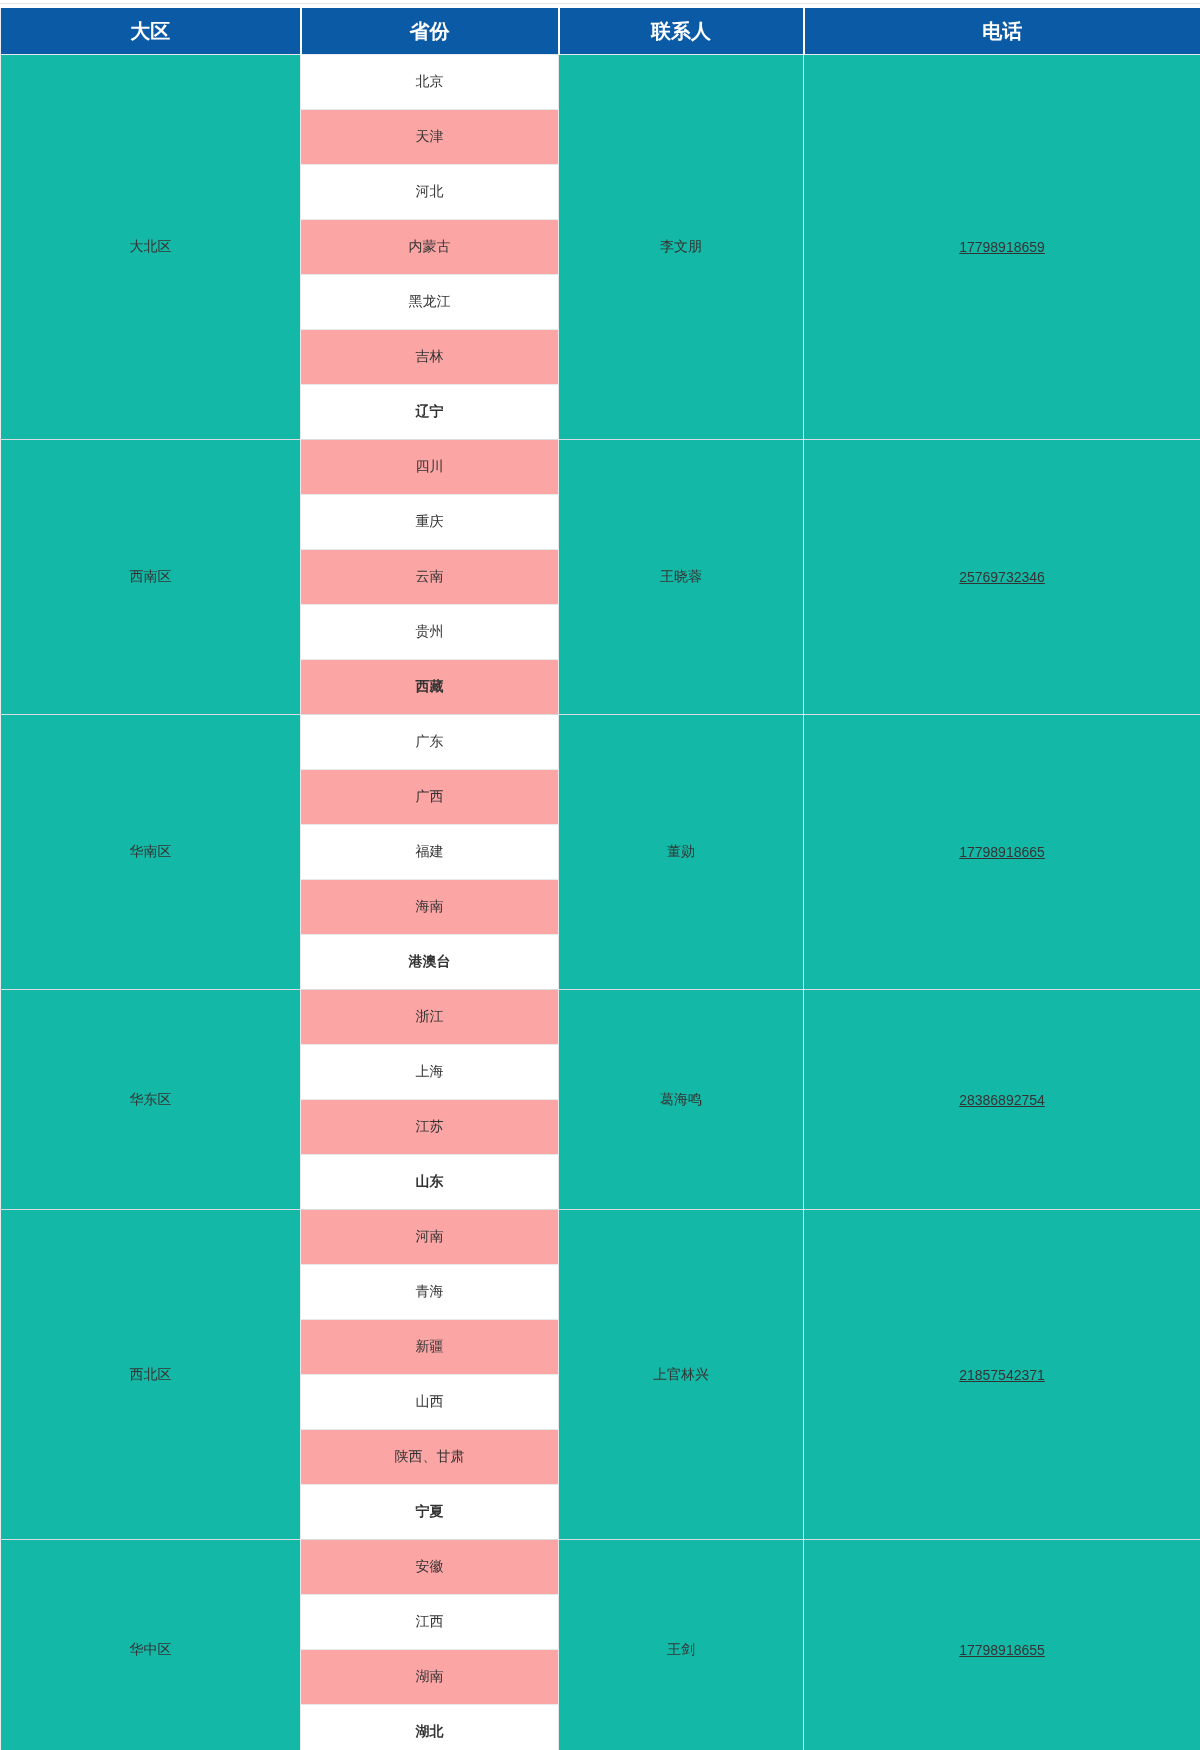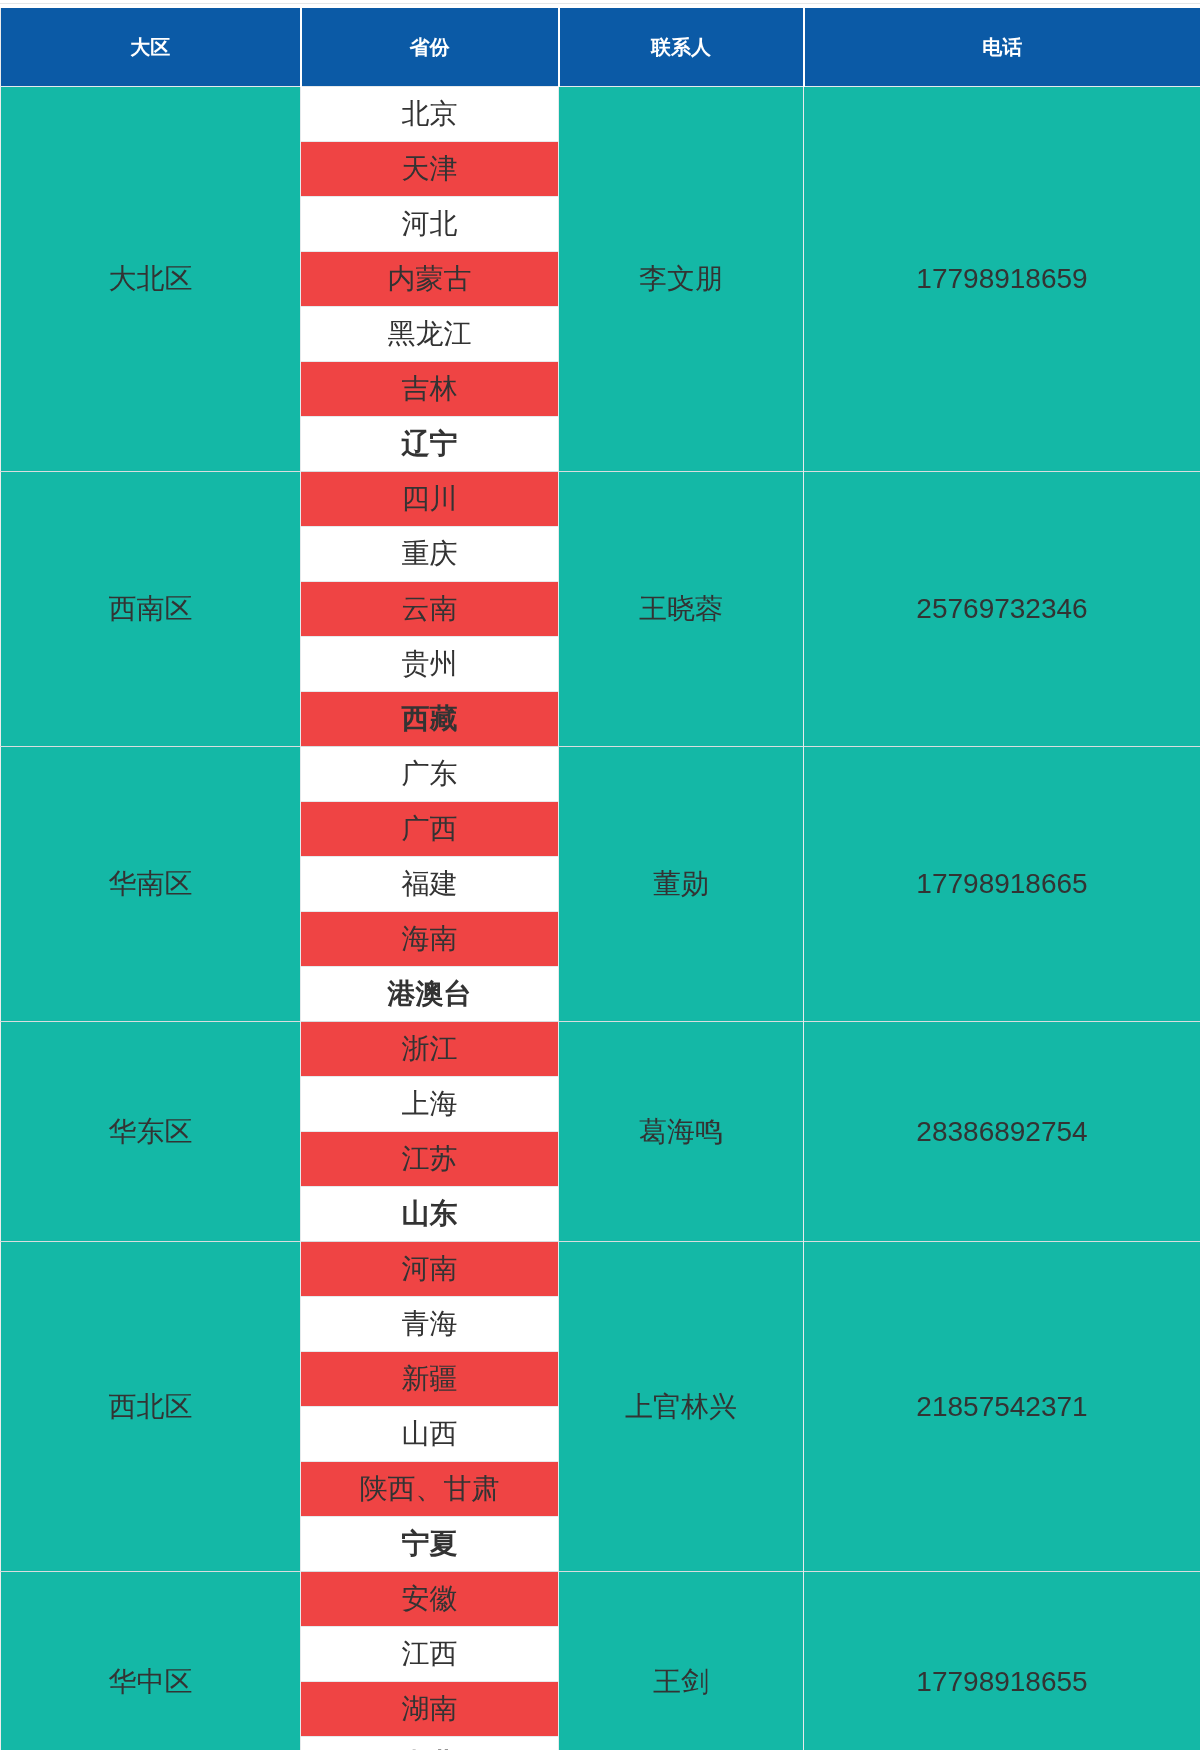--- a/index.html
+++ b/index.html
@@ -33,50 +33,50 @@
   table.contact-table col.c-phone   { width: 397px; }
 
   thead th {
     background: #0b5aa6;
     color: #ffffff;
     font-weight: bold;
     font-size: 20px;
     height: 46px;
     text-align: center;
     vertical-align: middle;
-    padding: 16px;
+    padding: 0;
     border-left: 2px solid #ffffff;
     border-bottom: 1px solid #e6eaec;
     margin-top: 40px;
   }
   thead th:first-child { border-left: none; }
 
   tbody { border-top: 1px solid #d9dddf; }
   tbody:first-of-type { border-top: none; }
 
   td {
-    font-size: 28px;
+    font-size: 14px;
     color: #333333;
     text-align: center;
     vertical-align: middle;
     height: 54px;
     padding: 0;
     background: #ffffff;
   }
   td.region-cell, td.contact-cell, td.phone-cell {
     background: #14b8a6;
   }
   td.province-cell {
     border-left: 1px solid #e6eaec;
     border-right: 1px solid #e6eaec;
     border-bottom: 1px solid #e6eaec;
   }
   tbody tr:last-child td.province-cell { border-bottom: none; font-weight: bold; }
-  td.province-cell.striped { background: #ef4444; }
-  td.phone-cell { border-left: 1px solid #e6eaec; }
+  td.province-cell.striped { background: #fca5a5; }
+  td.phone-cell { border-left: 1px solid #e6eaec; text-decoration: underline; }
 
   table.contact-table {
     border-left: 1px solid #ececec;
     border-right: 1px solid #f3f3f3;
     border-bottom: 1px solid #dcdfe1;
   }
 </style>
 </head>
 <body>
 

